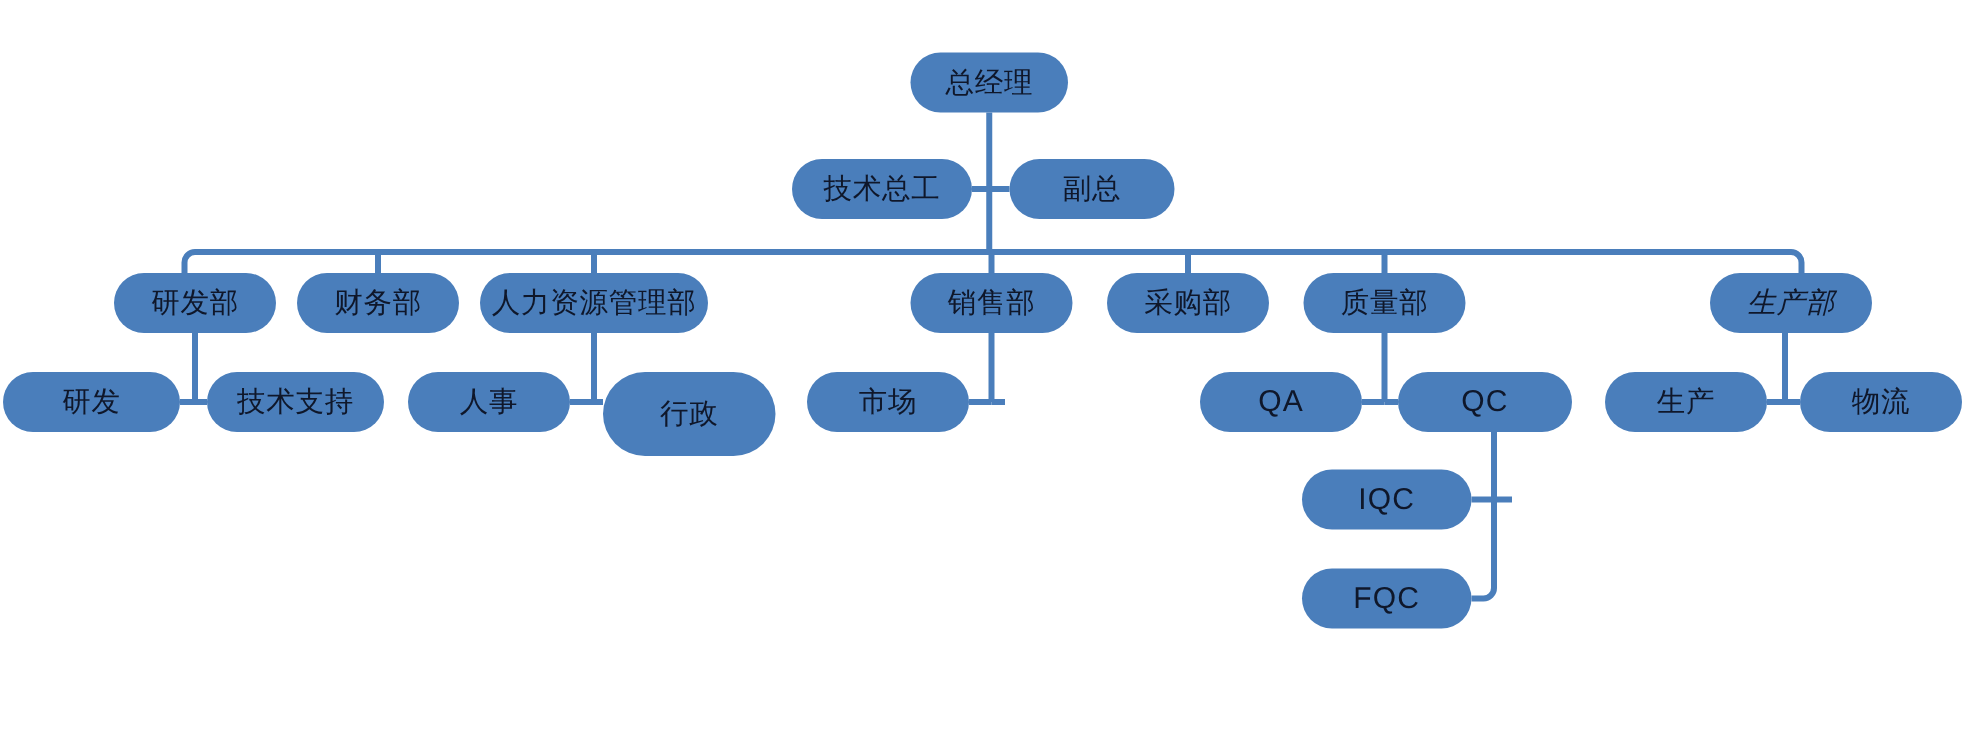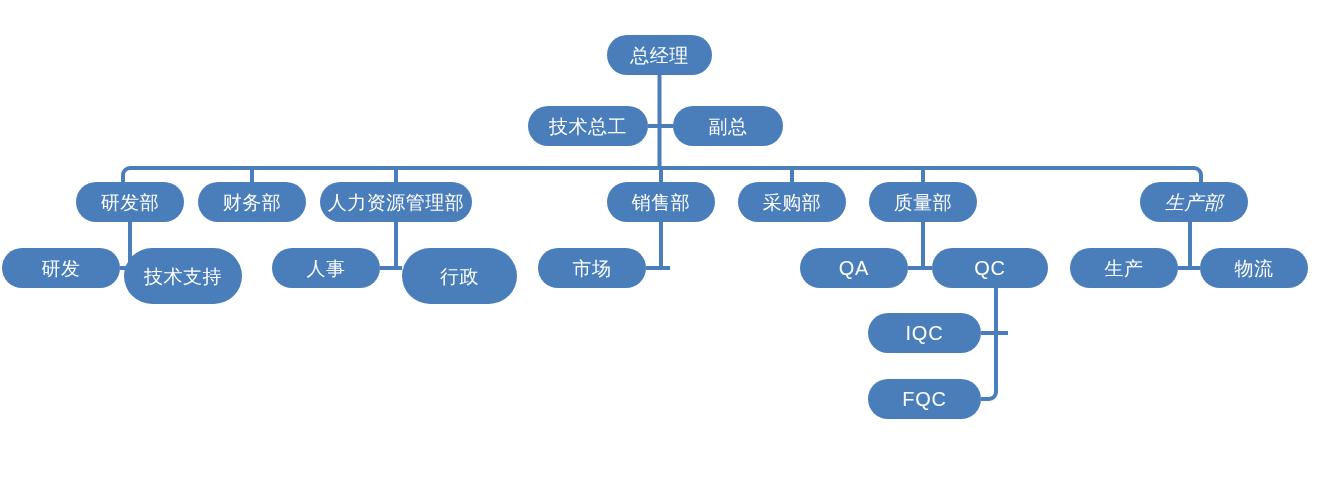--- a/index.html
+++ b/index.html
@@ -23,21 +23,21 @@
     left: 0;
     top: 0;
     width: 1321px;
     height: 488px;
     pointer-events: none;
   }
   .node {
     position: absolute;
     box-sizing: border-box;
     background: #4a7ebb;
-    color: #ffffff;
+    color: #0f172a;
     border-radius: 999px;
     display: flex;
     align-items: center;
     justify-content: center;
     text-align: center;
     font-size: 19px;
     line-height: 1;
     letter-spacing: 0.5px;
     white-space: nowrap;
     z-index: 2;
@@ -114,21 +114,21 @@
   <div class="node" style="left:607px; top:182px; width:108px; height:40px;">销售部</div>
 
   <div class="node" style="left:738px; top:182px; width:108px; height:40px;">采购部</div>
 
   <div class="node" style="left:869px; top:182px; width:108px; height:40px;">质量部</div>
 
   <div class="node" style="left:1140px; top:182px; width:108px; height:40px;font-style:italic;">生产部</div>
 
   <div class="node" style="left:2px; top:248px; width:118px; height:40px;">研发</div>
 
-  <div class="node" style="left:124px; top:248px; width:118px; height:56px;">技术支持</div>
+  <div class="node" style="left:138px; top:248px; width:118px; height:40px;">技术支持</div>
 
   <div class="node" style="left:272px; top:248px; width:108px; height:40px;">人事</div>
 
   <div class="node" style="left:402px; top:248px; width:115px; height:56px;">行政</div>
 
   <div class="node" style="left:538px; top:248px; width:108px; height:40px;">市场</div>
 
 
   <div class="node latin" style="left:800px; top:248px; width:108px; height:40px;">QA</div>
 

